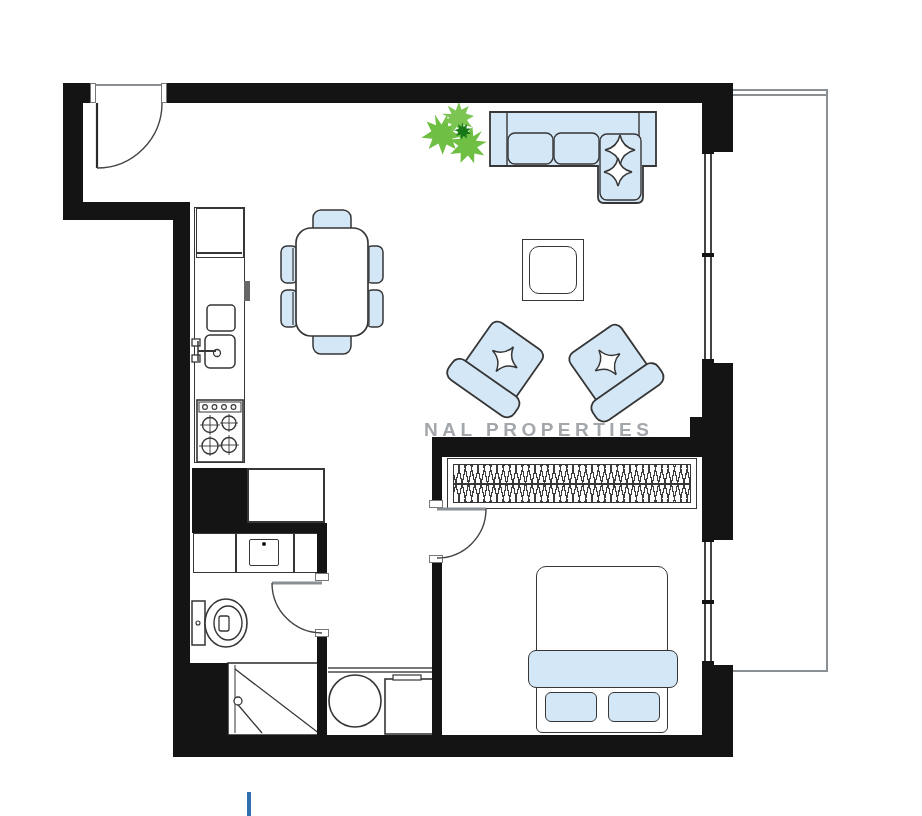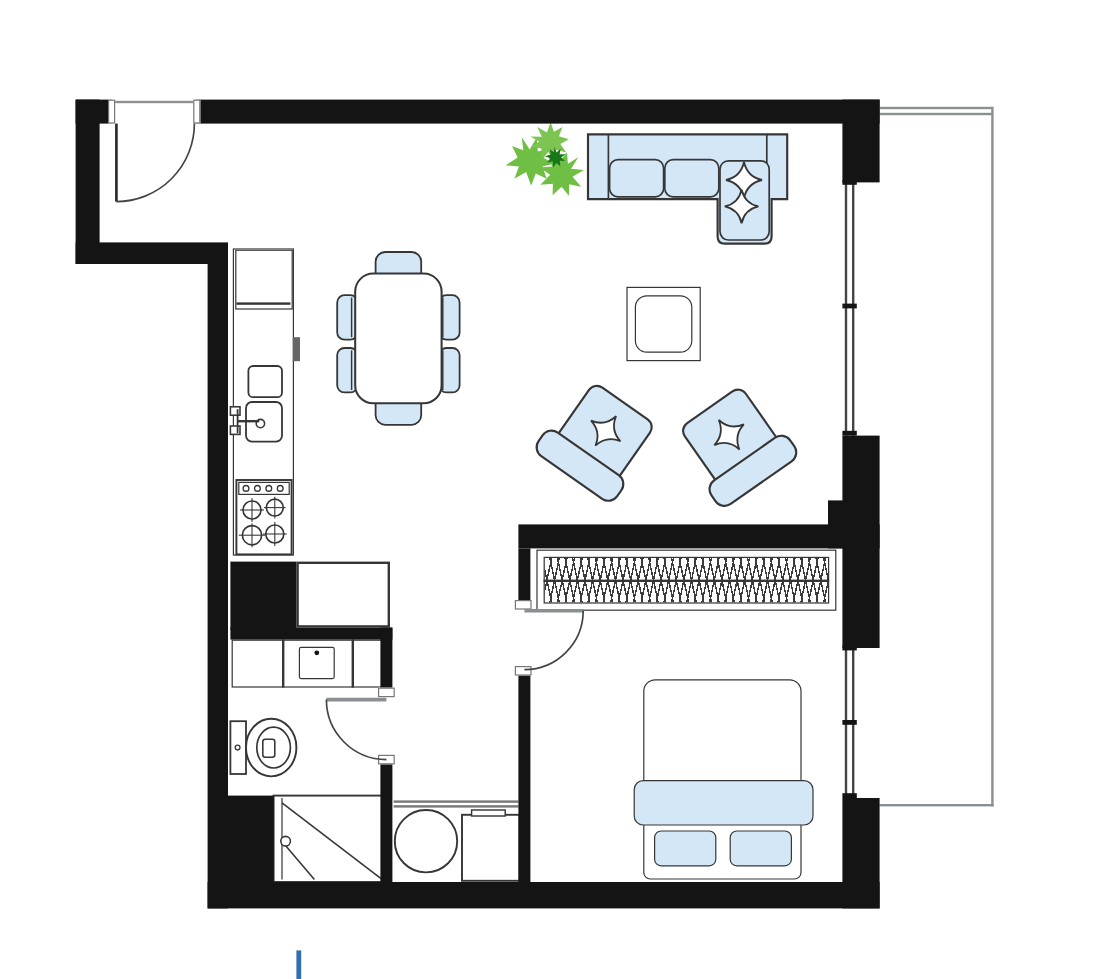--- a/index.html
+++ b/index.html
@@ -19,20 +19,21 @@
        border:1px solid var(--stroke,#363636);box-sizing:border-box;background:
        repeating-linear-gradient(78deg,transparent 0 5px,#3c3c3c 5px 6.2px),
        repeating-linear-gradient(102deg,transparent 0 5px,#3c3c3c 5px 6.2px),#fff;}
   #cursor{position:absolute;left:247px;top:792px;width:4px;height:24px;background:var(--cursor,#2f6fae);z-index:7;}
 </style>
 </head>
 <body>
 
 <div id="plan">
 
+  <div id="watermark">NAL PROPERTIES</div>
 
   <svg class="f" style="left:418px;top:102px;" width="78" height="78" viewBox="0 0 78 78">
     <defs>
       <polygon id="leaf" points="0,-20 4,-9 14,-15 10,-5 20,-3 11,2 17,11 7,9 6,20 -1,10 -9,18 -8,7 -19,9 -11,0 -18,-8 -8,-7 -12,-17 -3,-9"></polygon>
     </defs>
     <use href="#leaf" transform="translate(24,32) rotate(15)" fill="#6fbf44"></use>
     <use href="#leaf" transform="translate(40,16) scale(0.8) rotate(-40)" fill="#7cc552"></use>
     <use href="#leaf" transform="translate(50,43) scale(0.95) rotate(80)" fill="#6fbf44"></use>
     <use href="#leaf" transform="translate(45,29) scale(0.42) rotate(30)" fill="#187818"></use>
   </svg>

